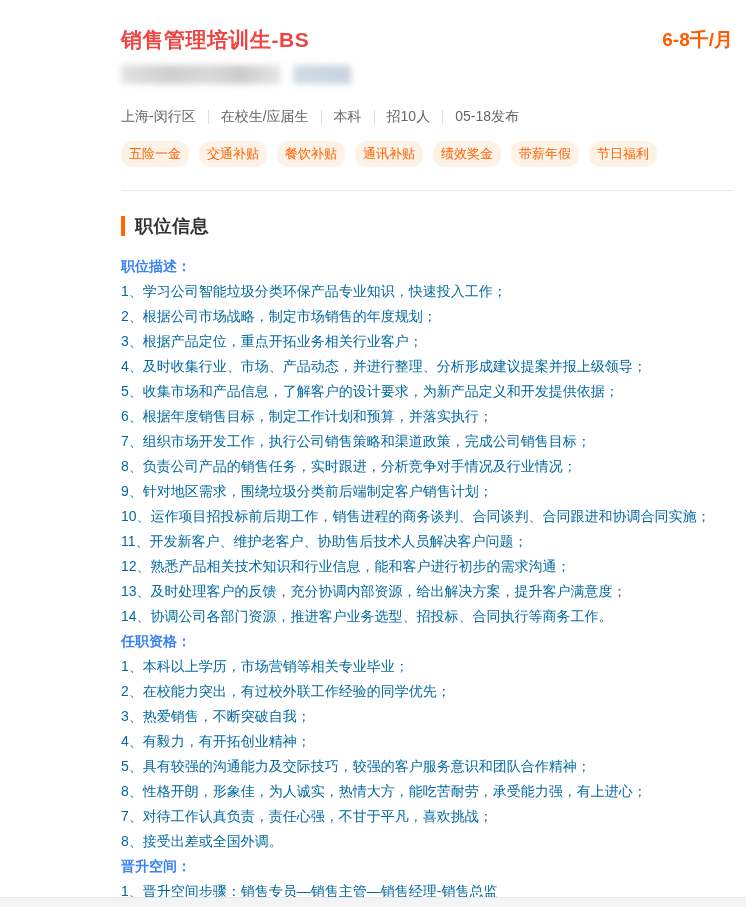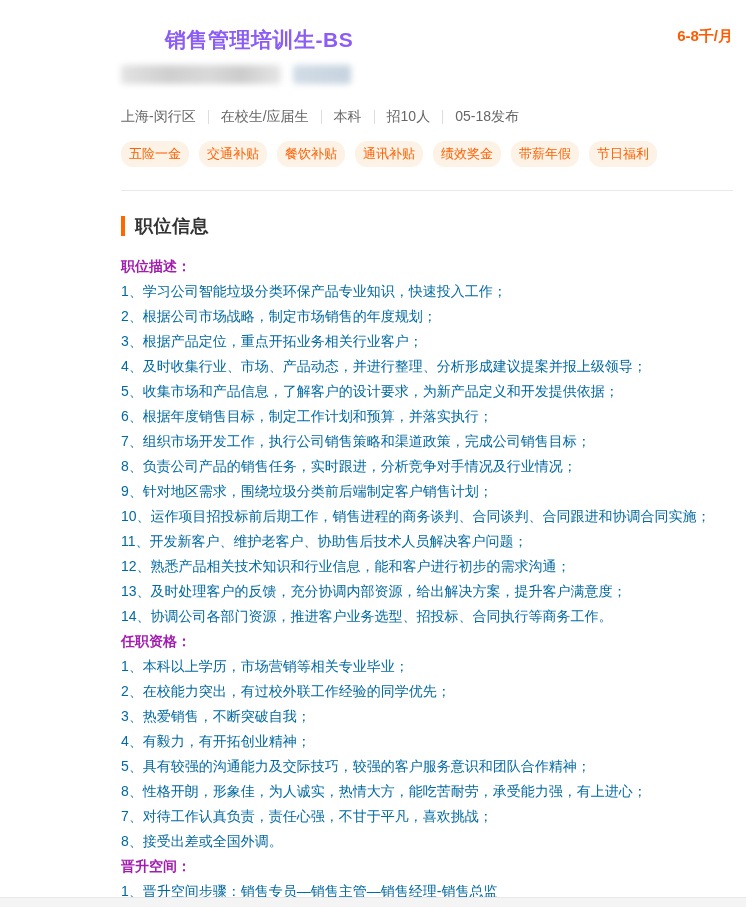--- a/index.html
+++ b/index.html
@@ -21,26 +21,25 @@
   }
   .title-row {
     display: flex;
     justify-content: space-between;
     align-items: flex-start;
     width: 612px;
   }
   .job-title {
     font-size: 21px;
     font-weight: bold;
-    color: #8b5cf6;
+    color: #ef4444;
     letter-spacing: 0.5px;
-    margin-left: 44px;
   }
   .salary {
-    font-size: 15px;
+    font-size: 19px;
     font-weight: bold;
     color: var(--salary-color, #ff5a00);
     white-space: nowrap;
     padding-top: 1px;
   }
   .company-blur {
     margin-top: 9px;
     height: 22px;
     display: flex;
     align-items: center;
@@ -112,21 +111,21 @@
     color: #333333;
     letter-spacing: 0.5px;
   }
   .blocks {
     margin-top: 16px;
     width: 612px;
   }
   .block-heading {
     font-size: 14px;
     font-weight: bold;
-    color: #a21caf;
+    color: #3b82f6;
     line-height: 25px;
     height: 25px;
   }
   .job-line {
     font-size: 14px;
     color: #0369a1;
     line-height: 25px;
     height: 25px;
     white-space: nowrap;
     overflow: hidden;

